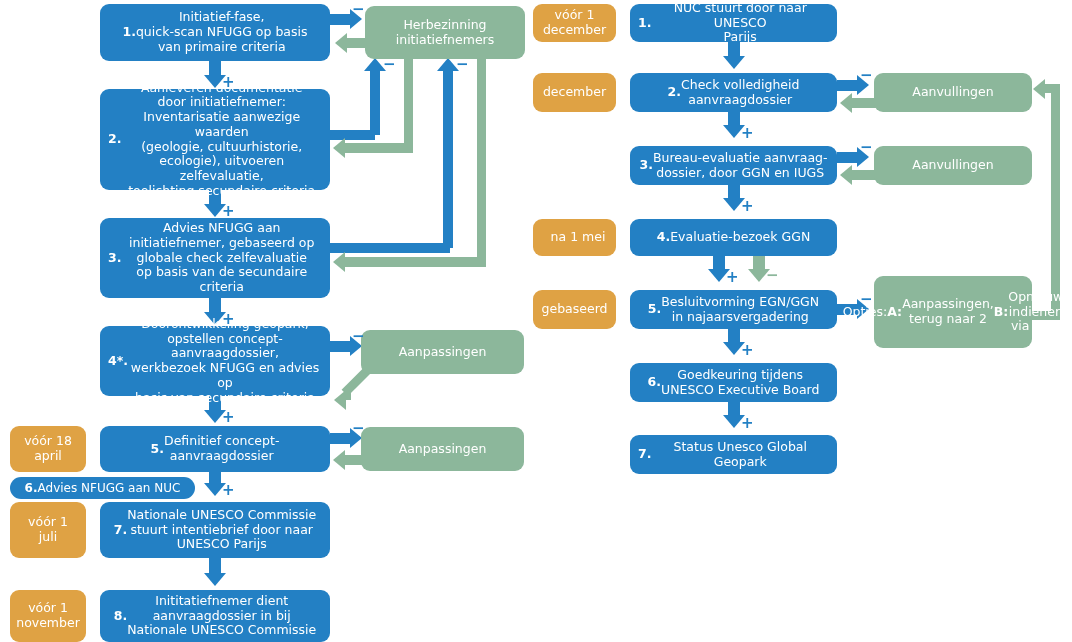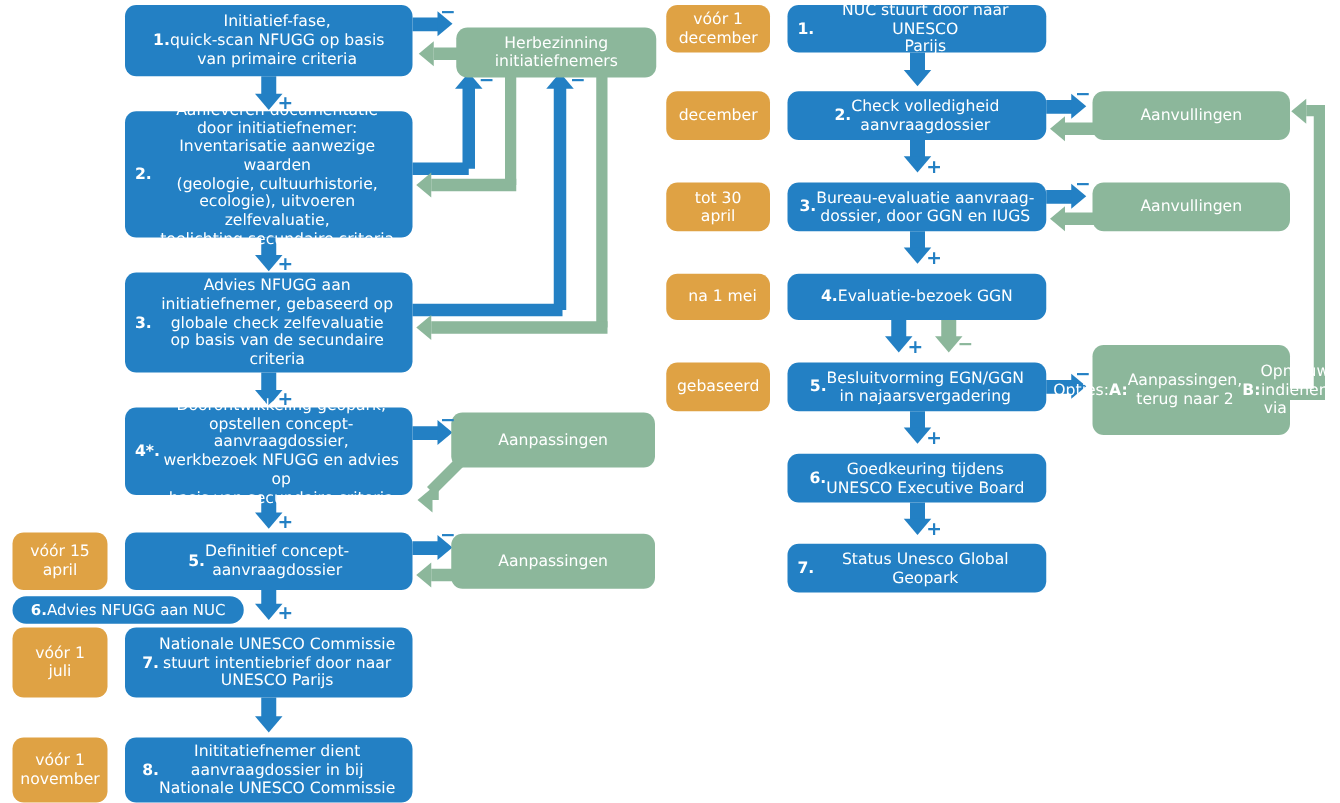--- a/index.html
+++ b/index.html
@@ -101,28 +101,28 @@
 stuurt intentiebrief door naar
 UNESCO Parijs</div>
 
   <div class="seg b" style="left:209px;top:558px;width:12px;height:17px;"></div>
   <div class="tri down b" style="left:204px;top:573px;"></div>
 
   <div class="box blue" style="left:100px;top:590px;width:230px;height:52px;"><b>8.</b> Inititatiefnemer dient
 aanvraagdossier in bij
 Nationale UNESCO Commissie</div>
 
-  <div class="box orange" style="left:10px;top:426px;width:76px;height:46px;">vóór 15
+  <div class="box orange" style="left:10px;top:426px;width:76px;height:46px;">vóór 18
 april</div>
   <div class="box orange" style="left:10px;top:502px;width:76px;height:56px;">vóór 1
 juli</div>
   <div class="box orange" style="left:10px;top:590px;width:76px;height:52px;">vóór 1
 november</div>
 
-  <div class="box green" style="left:365px;top:22px;width:160px;height:40px;">Herbezinning
+  <div class="box green" style="left:365px;top:6px;width:160px;height:53px;">Herbezinning
 initiatiefnemers</div>
 
   <div class="seg b" style="left:330px;top:14px;width:22px;height:11px;"></div>
   <div class="tri right b" style="left:350px;top:9px;"></div>
   <div class="sign minus-b" style="left:352px;top:2px;">−</div>
 
   <div class="seg g" style="left:347px;top:38px;width:20px;height:10px;"></div>
   <div class="tri left g" style="left:335px;top:33px;"></div>
 
   <div class="seg b" style="left:330px;top:130px;width:45px;height:10px;"></div>
@@ -200,21 +200,20 @@
 
   <div class="seg b" style="left:728px;top:402px;width:12px;height:15px;"></div>
   <div class="tri down b" style="left:723px;top:415px;"></div>
   <div class="sign plus" style="left:741px;top:416px;">+</div>
 
   <div class="box blue" style="left:630px;top:435px;width:207px;height:39px;"><b>7.</b> Status Unesco Global Geopark</div>
 
   <div class="box orange" style="left:533px;top:4px;width:83px;height:38px;">vóór 1
 december</div>
   <div class="box orange" style="left:533px;top:73px;width:83px;height:39px;">december</div>
-  <div class="box orange" style="left:533px;top:146px;width:83px;height:39px;">tot 30 april</div>
   <div class="box orange" style="left:533px;top:219px;width:83px;height:37px;padding-left:15px;">na 1 mei</div>
   <div class="box orange" style="left:533px;top:290px;width:83px;height:39px;">gebaseerd</div>
 
   <div class="box green" style="left:874px;top:73px;width:158px;height:39px;">Aanvullingen</div>
   <div class="seg b" style="left:837px;top:80px;width:22px;height:11px;"></div>
   <div class="tri right b" style="left:857px;top:75px;"></div>
   <div class="sign minus-b" style="left:860px;top:68px;">−</div>
   <div class="seg g" style="left:852px;top:98px;width:26px;height:10px;"></div>
   <div class="tri left g" style="left:840px;top:93px;"></div>
 

